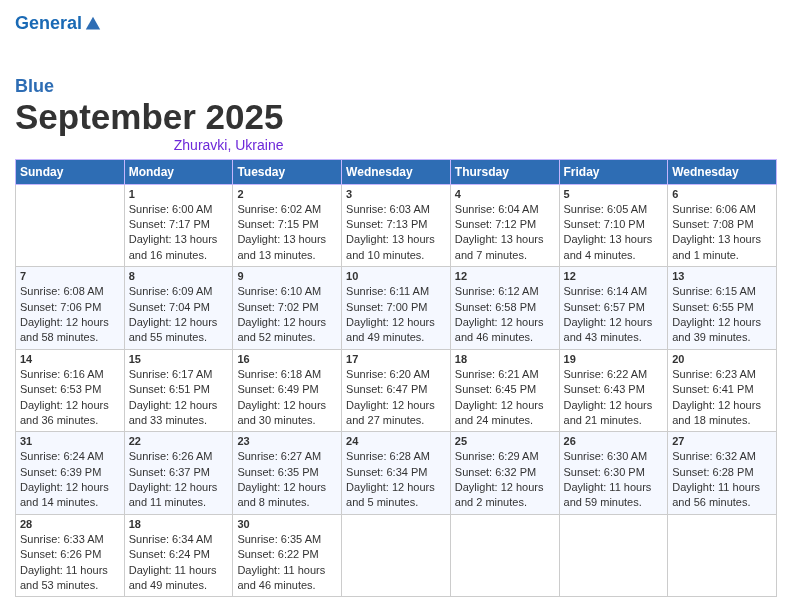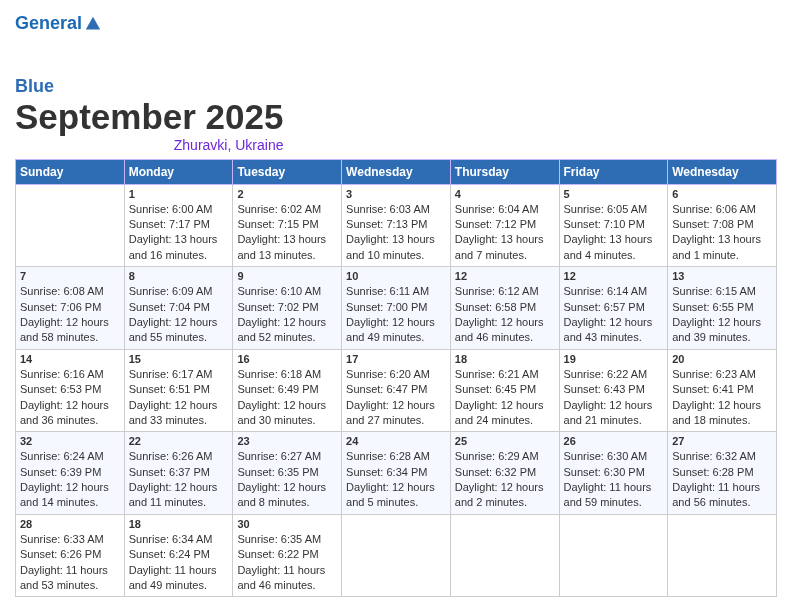--- a/index.html
+++ b/index.html
@@ -214,21 +214,21 @@
             <span class="day-num">19</span>
             <div class="day-info">Sunrise: 6:22 AM<br>Sunset: 6:43 PM<br>Daylight: 12 hours<br>and 21 minutes.</div>
           </td>
           <td>
             <span class="day-num">20</span>
             <div class="day-info">Sunrise: 6:23 AM<br>Sunset: 6:41 PM<br>Daylight: 12 hours<br>and 18 minutes.</div>
           </td>
         </tr>
         <tr>
           <td>
-            <span class="day-num">32</span>
+            <span class="day-num">31</span>
             <div class="day-info">Sunrise: 6:24 AM<br>Sunset: 6:39 PM<br>Daylight: 12 hours<br>and 14 minutes.</div>
           </td>
           <td>
             <span class="day-num">22</span>
             <div class="day-info">Sunrise: 6:26 AM<br>Sunset: 6:37 PM<br>Daylight: 12 hours<br>and 11 minutes.</div>
           </td>
           <td>
             <span class="day-num">23</span>
             <div class="day-info">Sunrise: 6:27 AM<br>Sunset: 6:35 PM<br>Daylight: 12 hours<br>and 8 minutes.</div>
           </td>

